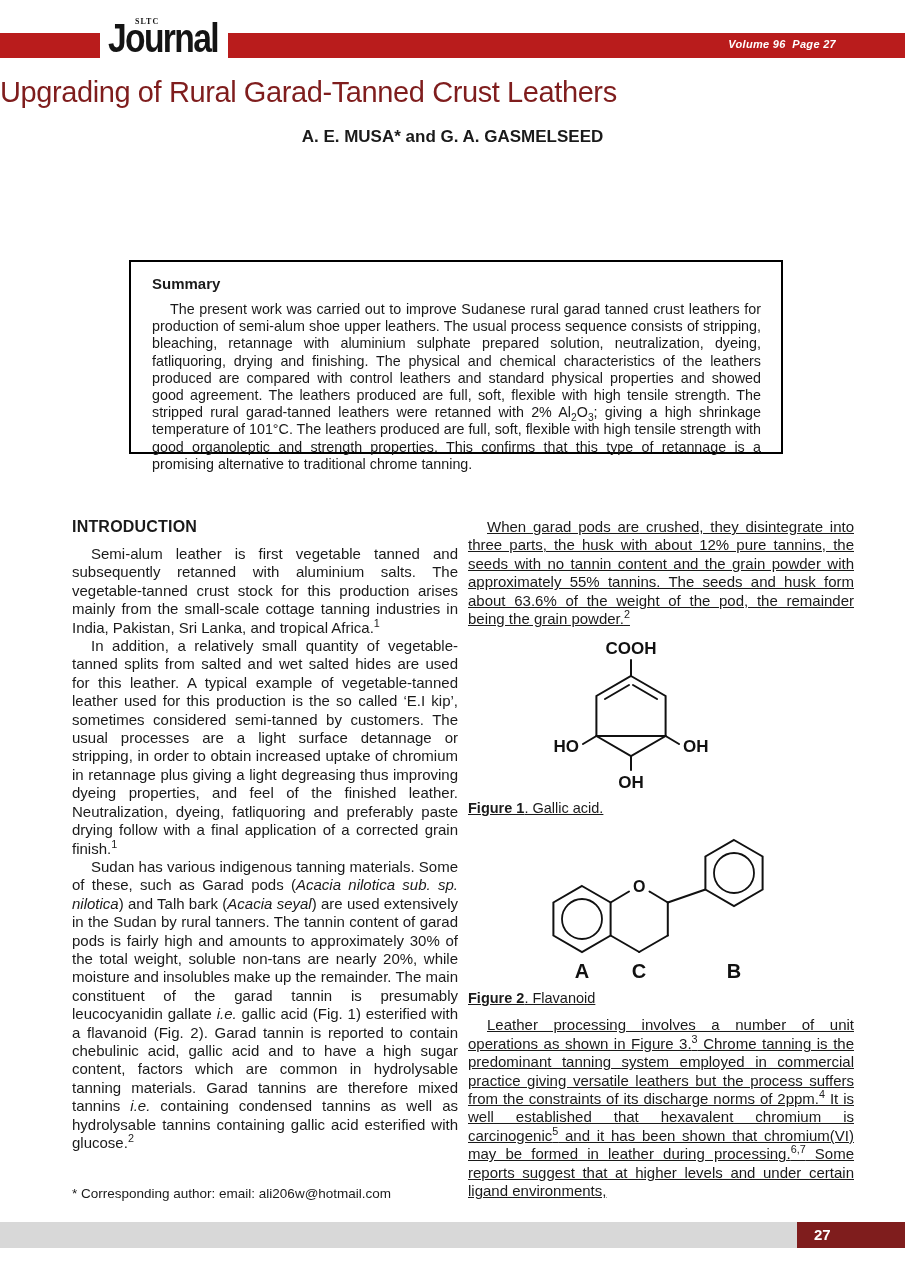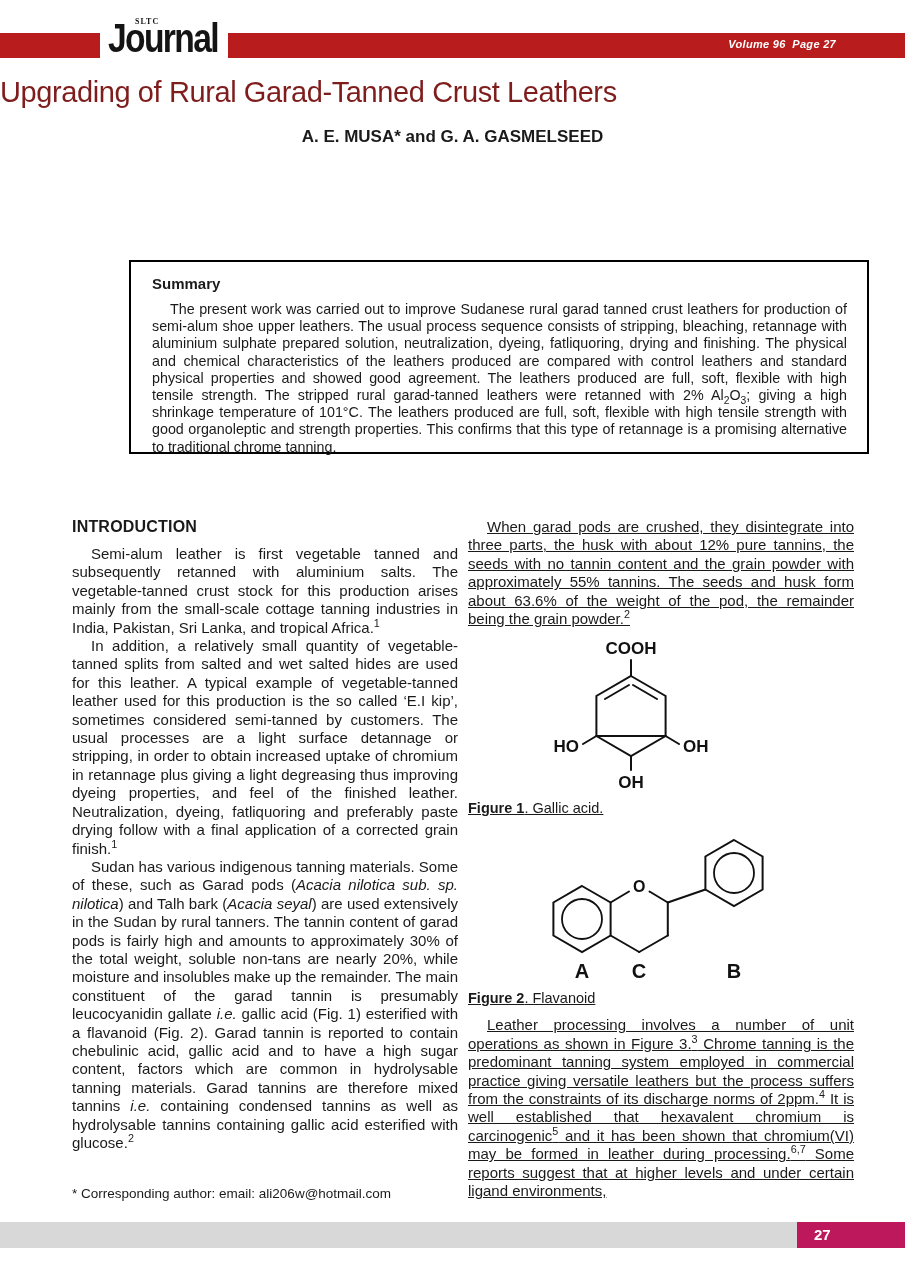--- a/index.html
+++ b/index.html
@@ -56,21 +56,21 @@
   }
   .affiliation {
     position: absolute; top: 152px; left: 0; width: 100%;
     text-align: center; font-style: italic; font-size: 15.5px;
     line-height: 21px;
   }
 
   
   .summary-box {
     position: absolute; left: 129px; top: 260px;
-    width: 740px; height: 194px;
+    width: 654px; height: 194px;
     border: 2px solid #000;
     padding: 13px 20px 0 21px;
   }
   .summary-heading { font-size: 15px; font-weight: bold; margin-bottom: 9px; }
   .summary-body {
     font-size: 14.3px; line-height: 17.2px;
     text-align: justify; text-indent: 18px;
   }
 
   
@@ -100,21 +100,21 @@
   .footnote {
     position: absolute; left: 72px; top: 1186px;
     font-size: 13.5px;
   }
   .footer-gray {
     position: absolute; left: 0; top: 1222px;
     width: 797px; height: 26px; background: #d8d8d8;
   }
   .footer-black {
     position: absolute; left: 797px; top: 1222px;
-    width: 108px; height: 26px; background: #be185d;
+    width: 108px; height: 26px; background: #7f1d1d;
   }
   .footer-page {
     color: #fff; font-weight: bold; font-size: 15px;
     line-height: 26px; padding-left: 17px;
   }
 </style>
 </head>
 <body>
 
 <div class="page">

